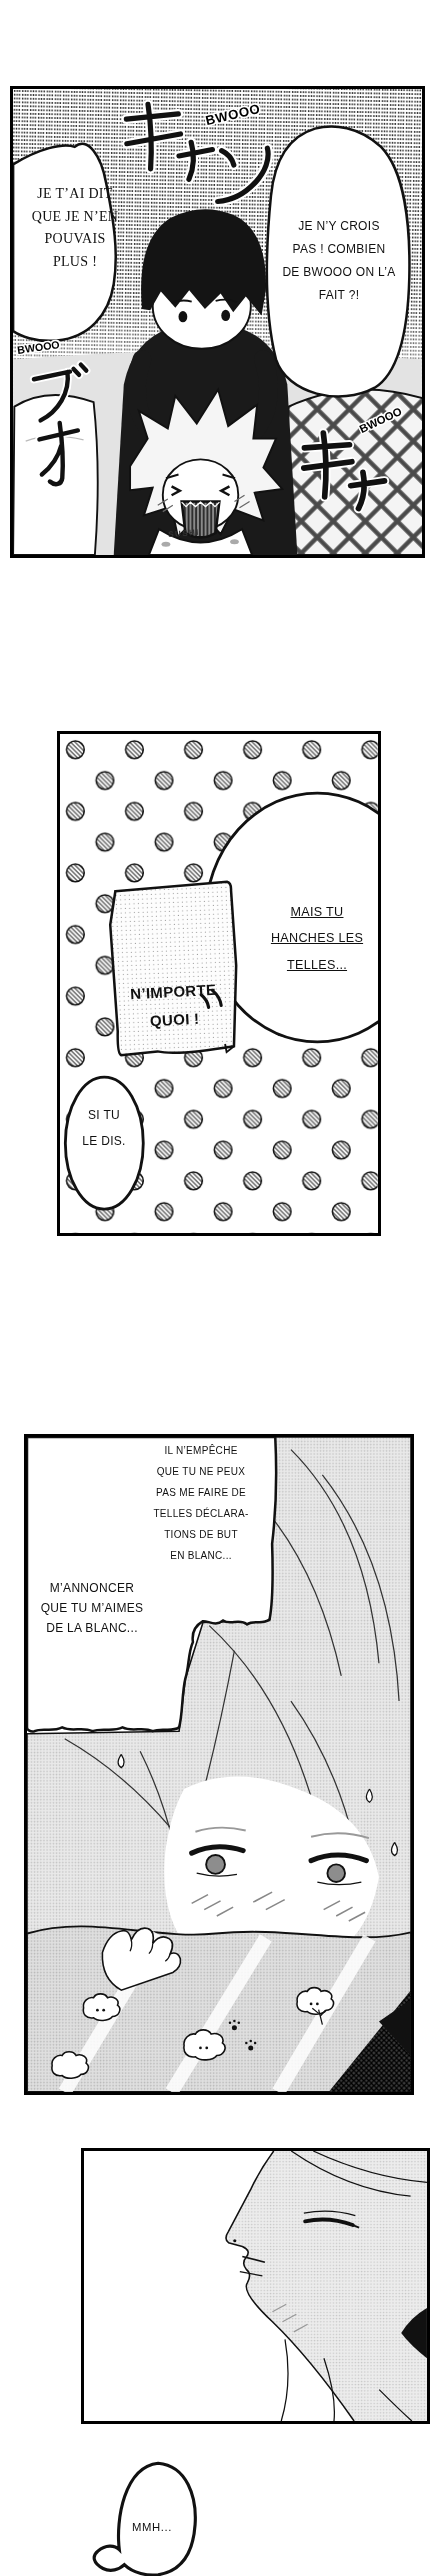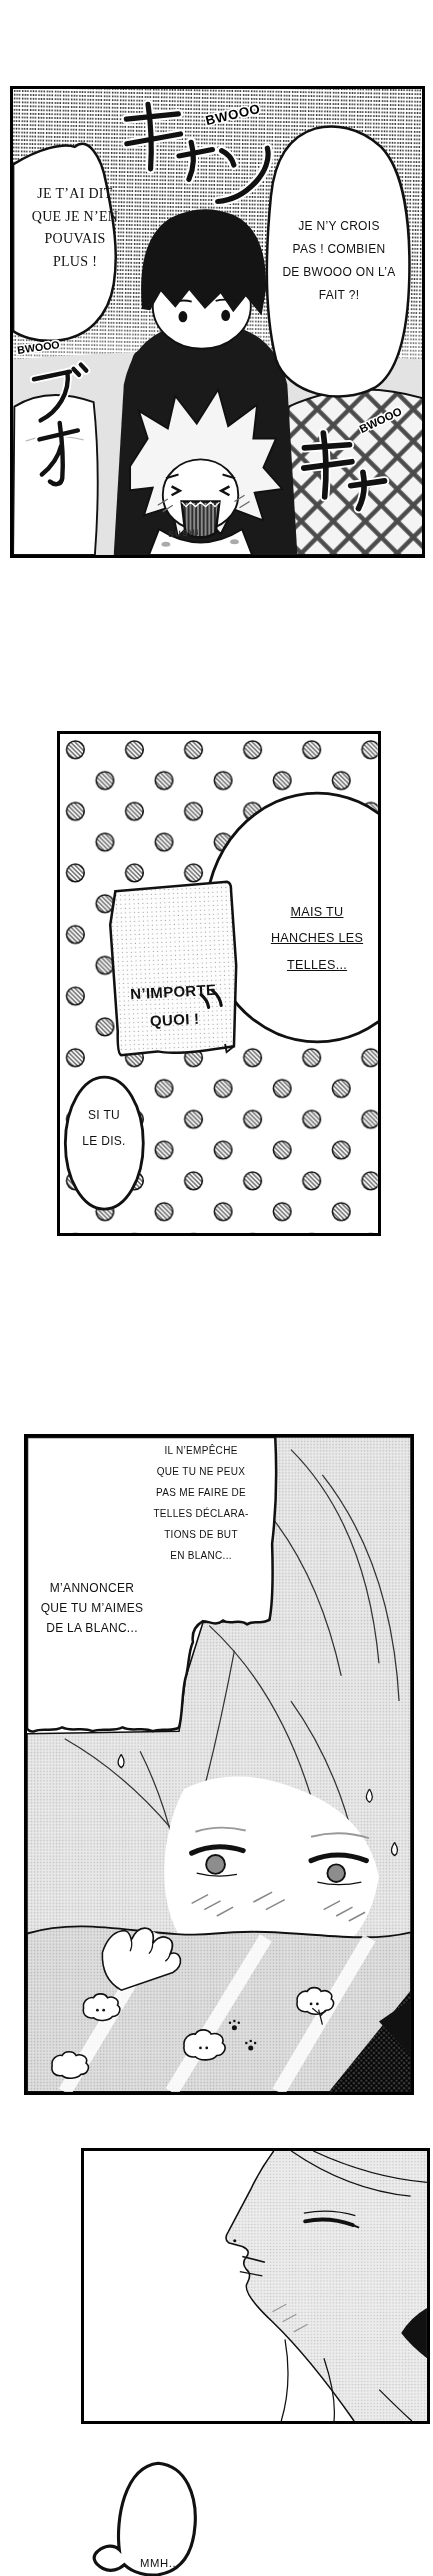--- a/index.html
+++ b/index.html
@@ -371,19 +371,19 @@
         <path d="M300,256 l22,-12 M316,272 l22,-12 M334,288 l22,-12"></path>
       </g>
     </svg>
   </section>
 
   <div class="mmh">
     <svg width="119" height="119" viewBox="0 0 190 190">
       <path fill="#fff" stroke="#111" stroke-width="5" d="M112,10 C158,14 174,64 171,108 C168,152 150,182 112,188 C96,190 72,186 58,172
            C50,180 36,184 24,178 C8,170 6,158 16,150 C28,140 42,140 50,148 C44,100 58,16 112,10 Z"></path>
     </svg>
-    <div class="txt t-mmh" style="left:72px;top:64px;margin-top:36px;">
+    <div class="txt t-mmh" style="left:64px;top:64px;">
       <span>MMH...</span>
     </div>
   </div>
 
 </div>
 
 
 </body></html>

